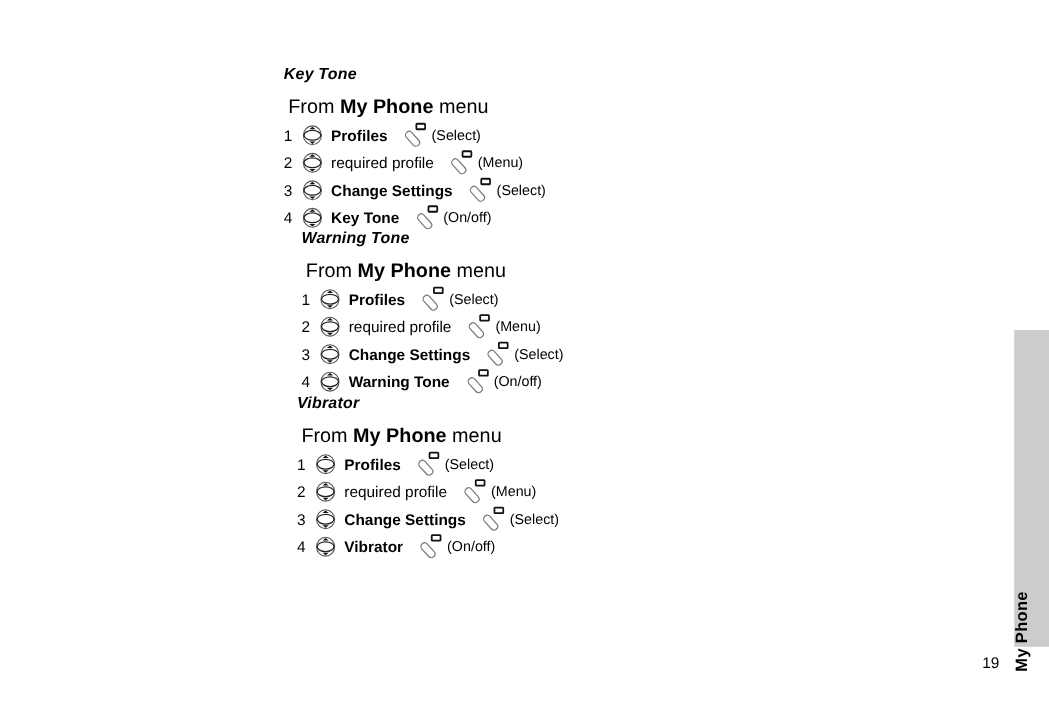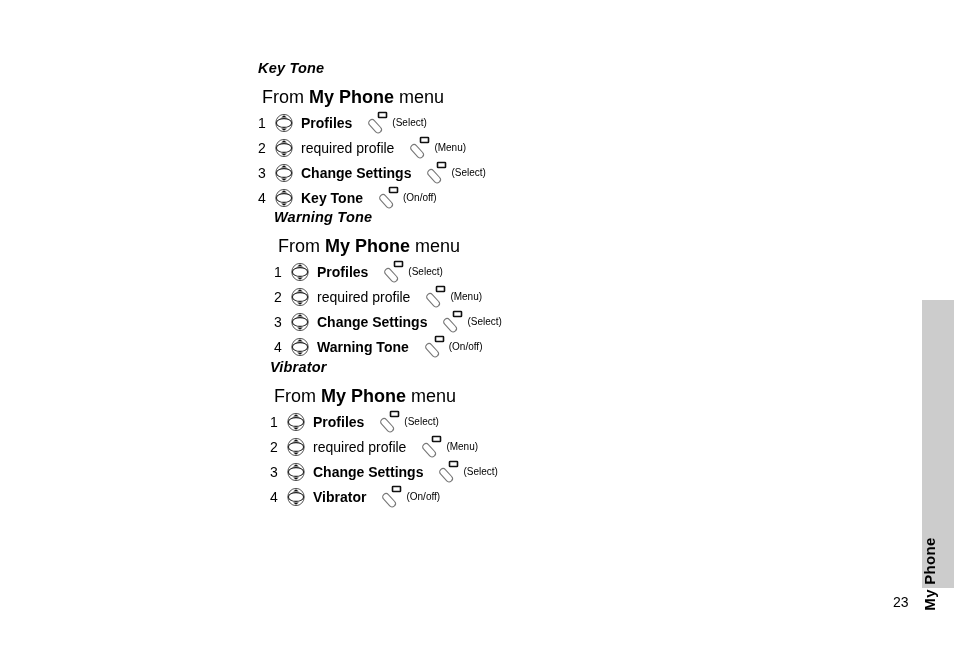--- a/index.html
+++ b/index.html
@@ -64,21 +64,21 @@
     width: 14px;
     text-align: left;
     flex: 0 0 auto;
   }
   .step-label {
     font-size: 14px;
     flex: 0 0 auto;
   }
   .step-label.bold { font-weight: bold; }
   .step-action {
-    font-size: 10px;
+    font-size: 13px;
     flex: 0 0 auto;
   }
 
   
   .icon-nav {
     flex: 0 0 auto;
     width: 20px;
     height: 20px;
     margin-right: 7px;
     margin-left: 2px;
@@ -367,15 +367,15 @@
             <span class="step-action">(On/off)</span>
           </div>
         </div>
       </div>
     </div>
 
   <div class="side-tab" style="background: rgb(204, 204, 204);">
     <span class="side-tab-label">My Phone</span>
   </div>
 
-  <div class="page-number">23</div>
+  <div class="page-number">19</div>
 
 </div>
 
 </body></html>

